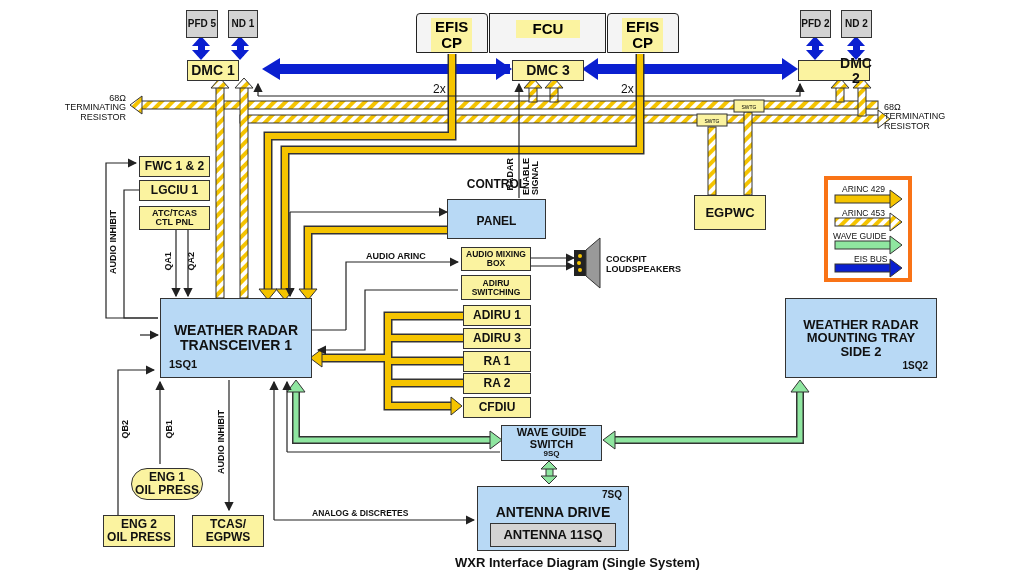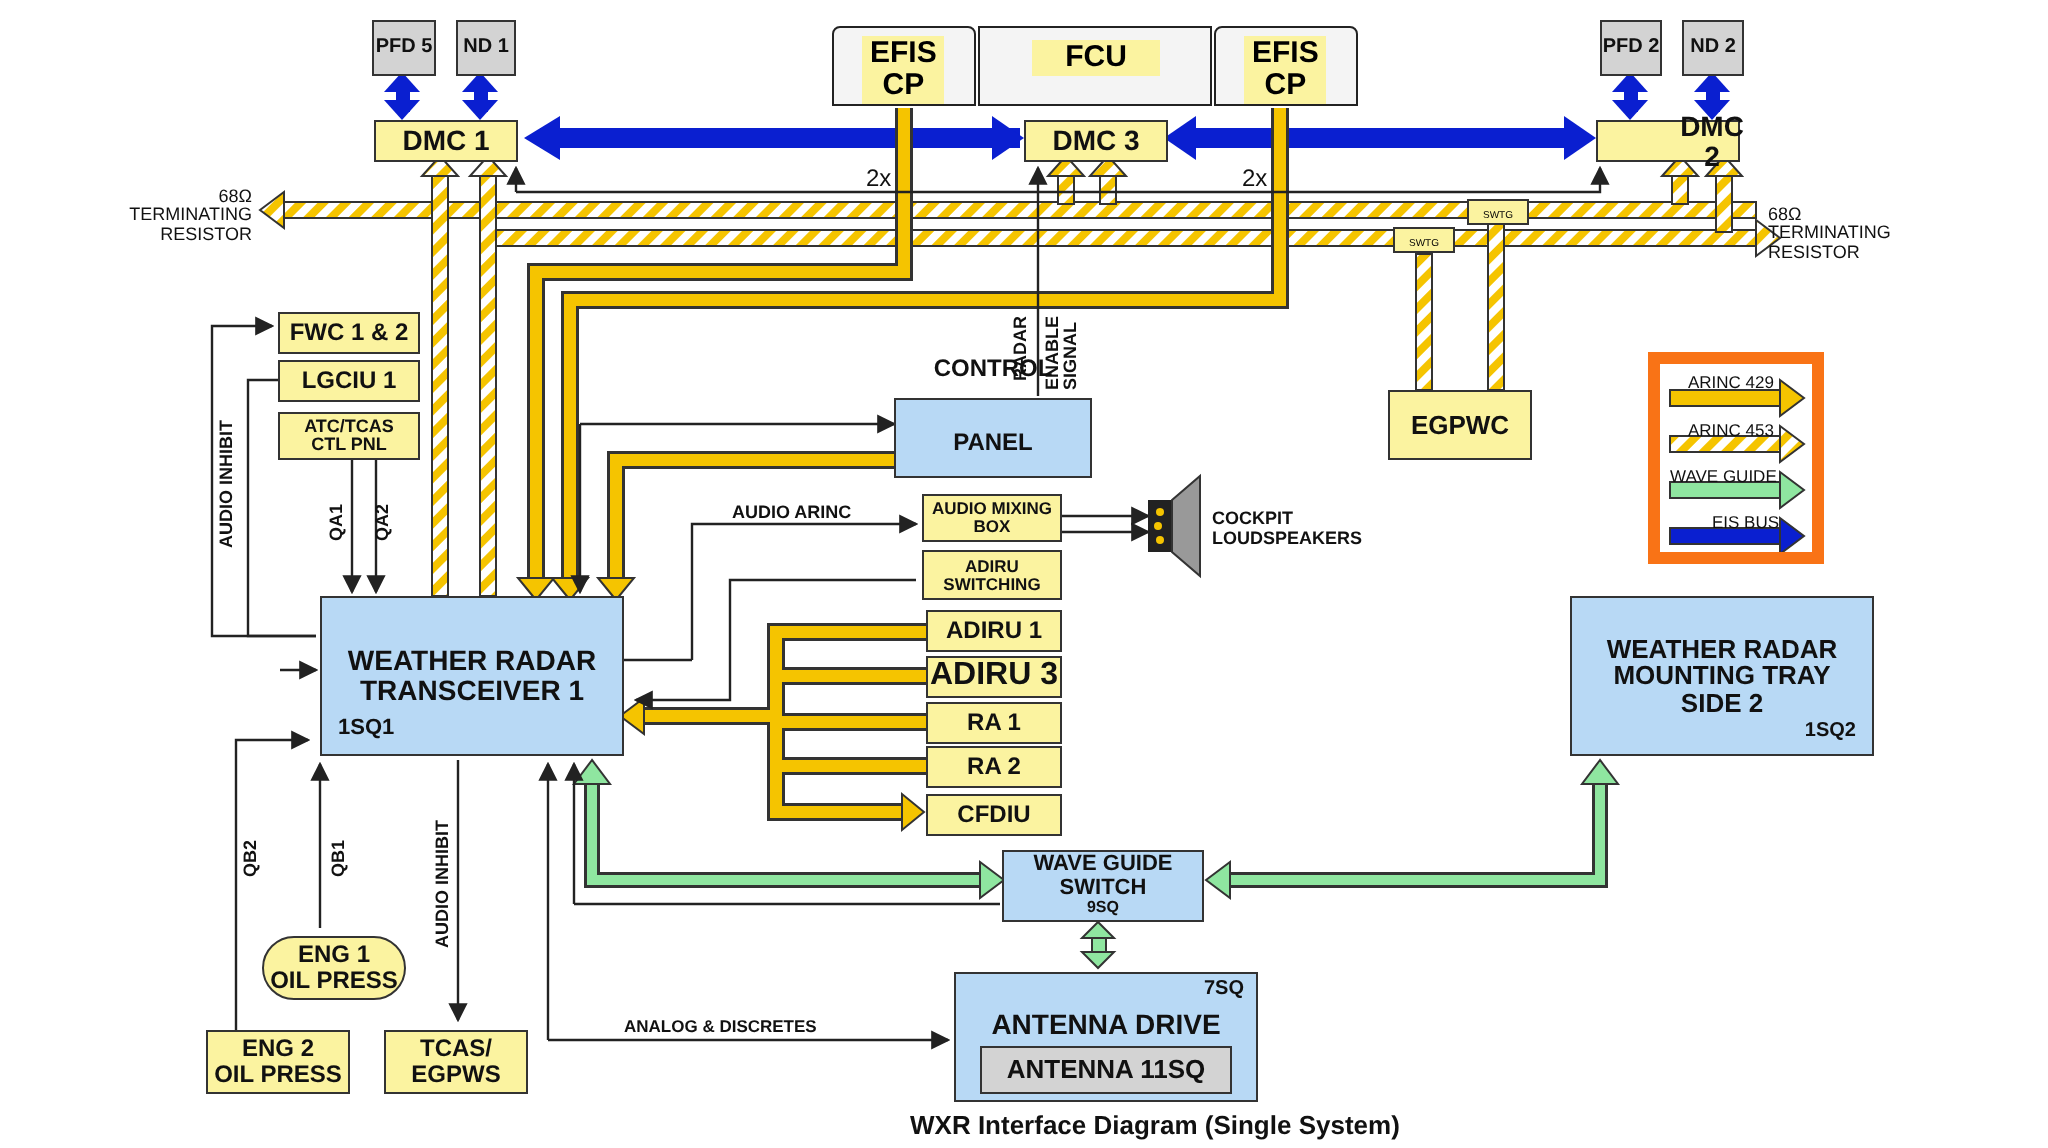--- a/index.html
+++ b/index.html
@@ -164,21 +164,21 @@
     <rect x="835" y="264" width="56" height="8" fill="#0a1fd0"></rect>
       <polygon points="890,259 902,268 890,277" fill="#0a1fd0"></polygon>
   </g>
 </svg>
 
 <div class="box g" style="left:186px;top:10px;width:32px;height:28px;font-size:10px;">PFD 5</div>
 <div class="box g" style="left:228px;top:10px;width:30px;height:28px;font-size:10px;">ND 1</div>
 <div class="box g" style="left:800px;top:10px;width:31px;height:28px;font-size:10px;">PFD 2</div>
 <div class="box g" style="left:841px;top:10px;width:31px;height:28px;font-size:10px;">ND 2</div>
 
-<div class="box y" style="left:187px;top:60px;width:72px;height:21px;font-size:14px;">DMC 1</div>
+<div class="box y" style="left:187px;top:60px;width:52px;height:21px;font-size:14px;">DMC 1</div>
 <div class="box y" style="left:512px;top:60px;width:72px;height:21px;font-size:14px;">DMC 3</div>
 <div class="box y" style="left:798px;top:60px;width:72px;height:21px;font-size:14px;padding-left:44px;">DMC 2</div>
 
 <div class="panel" style="left:416px;top:13px;width:72px;height:40px;border-radius:4px 4px 0 0;">
   <div class="panel-label" style="left:14px;top:4px;"><span>EFIS</span><br><span>CP</span></div>
 </div>
 <div class="panel" style="left:489px;top:13px;width:117px;height:40px;">
   <div class="panel-label" style="left:26px;top:6px;width:56px;">FCU</div>
 </div>
 <div class="panel" style="left:607px;top:13px;width:72px;height:40px;border-radius:4px 4px 0 0;">
@@ -218,29 +218,29 @@
     <span>BOX</span>
   </div>
 <div class="box y" style="left:461px;top:275px;width:70px;height:25px;font-size:8.5px;">
     <span>ADIRU</span>
     <span>SWITCHING</span>
   </div>
 <div class="lbl" style="left:606px;top:255px;font-size:9px;line-height:1.1;"><span>COCKPIT</span><br><span>LOUDSPEAKERS</span></div>
 
 <div class="box y" style="left:694px;top:195px;width:72px;height:35px;font-size:13px;">EGPWC</div>
 
-<div style="position:absolute;left:824px;top:176px;width:88px;height:106px;border:6px solid #f97316;box-sizing:border-box;">
+<div style="position:absolute;left:824px;top:176px;width:88px;height:106px;border:4px solid #f97316;box-sizing:border-box;">
   <div class="lbl" style="left:14px;top:4px;font-size:8.5px;font-weight:normal;">ARINC 429</div>
   <div class="lbl" style="left:14px;top:28px;font-size:8.5px;font-weight:normal;">ARINC 453</div>
   <div class="lbl" style="left:5px;top:51px;font-size:8.5px;font-weight:normal;">WAVE GUIDE</div>
   <div class="lbl" style="left:26px;top:74px;font-size:8.5px;font-weight:normal;">EIS BUS</div>
 </div>
 
 <div class="box y" style="left:463px;top:305px;width:68px;height:21px;font-size:12px;">ADIRU 1</div>
-<div class="box y" style="left:463px;top:328px;width:68px;height:21px;font-size:16px;">ADIRU 3</div>
+<div class="box y" style="left:463px;top:328px;width:68px;height:21px;font-size:12px;">ADIRU 3</div>
 <div class="box y" style="left:463px;top:351px;width:68px;height:21px;font-size:12px;">RA 1</div>
 <div class="box y" style="left:463px;top:373px;width:68px;height:21px;font-size:12px;">RA 2</div>
 <div class="box y" style="left:463px;top:397px;width:68px;height:21px;font-size:12px;">CFDIU</div>
 
 <div class="box b" style="left:160px;top:298px;width:152px;height:80px;font-size:14px;">
   <span>WEATHER RADAR</span>
     <span>TRANSCEIVER 1</span>
   <span style="position:absolute;left:8px;bottom:6px;font-size:11px;">1SQ1</span>
 </div>
 

